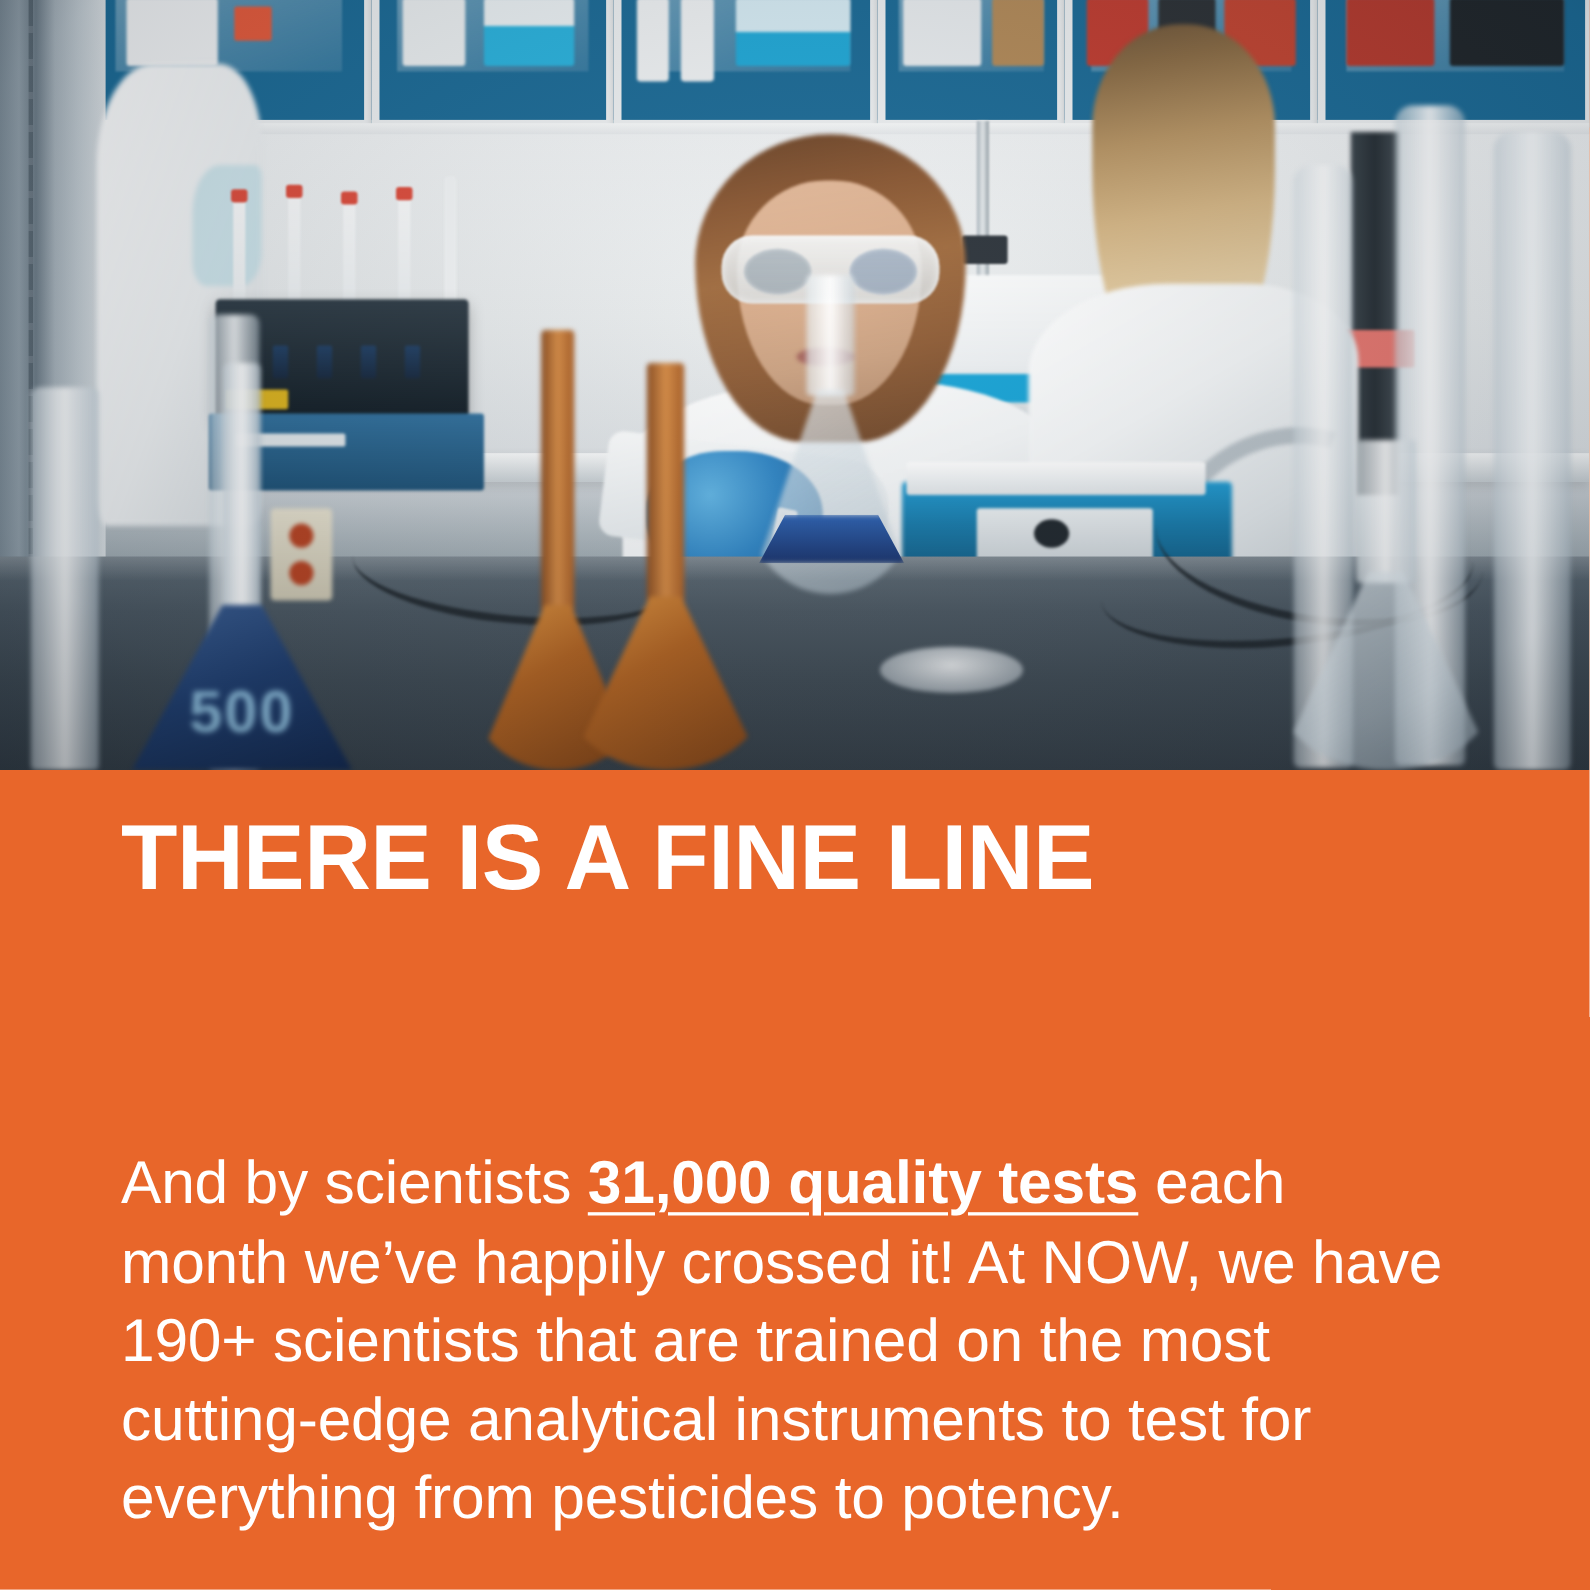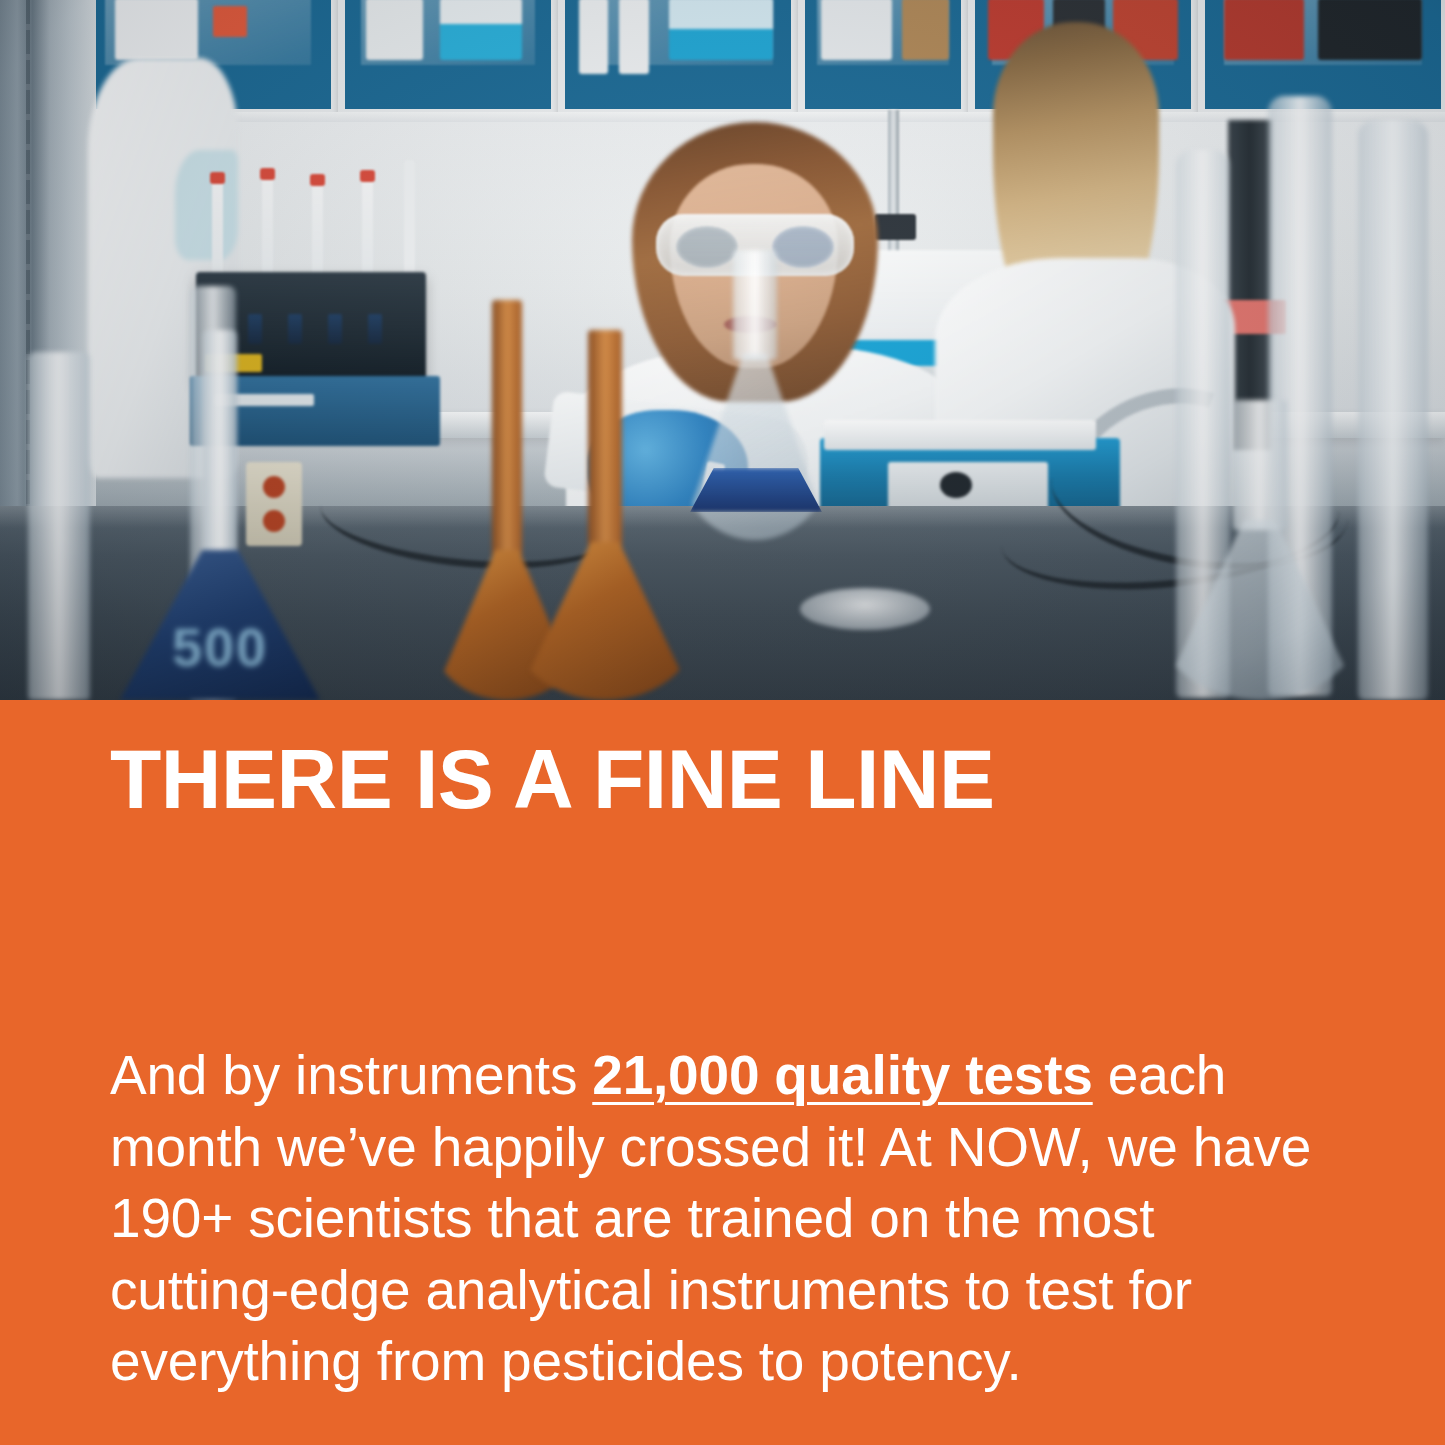--- a/index.html
+++ b/index.html
@@ -759,16 +759,16 @@
 
     <div class="photo-grade"></div>
   </div>
 
   <div class="text-panel">
 
     <h1 class="headline">
       <span class="hl">THERE IS A FINE LINE</span>
     </h1>
 
-    <p class="body-copy"><span>And by instruments </span><span class="emph">21,000 quality tests</span><span> each month we’ve happily crossed it! At NOW, we have 190+ scientists that are trained on the most cutting-edge analytical instruments to test for everything from pesticides to potency.</span></p>
+    <p class="body-copy"><span>And by scientists </span><span class="emph">31,000 quality tests</span><span> each month we’ve happily crossed it! At NOW, we have 190+ scientists that are trained on the most cutting-edge analytical instruments to test for everything from pesticides to potency.</span></p>
 
   </div>
 </div>
 
 </body></html>

